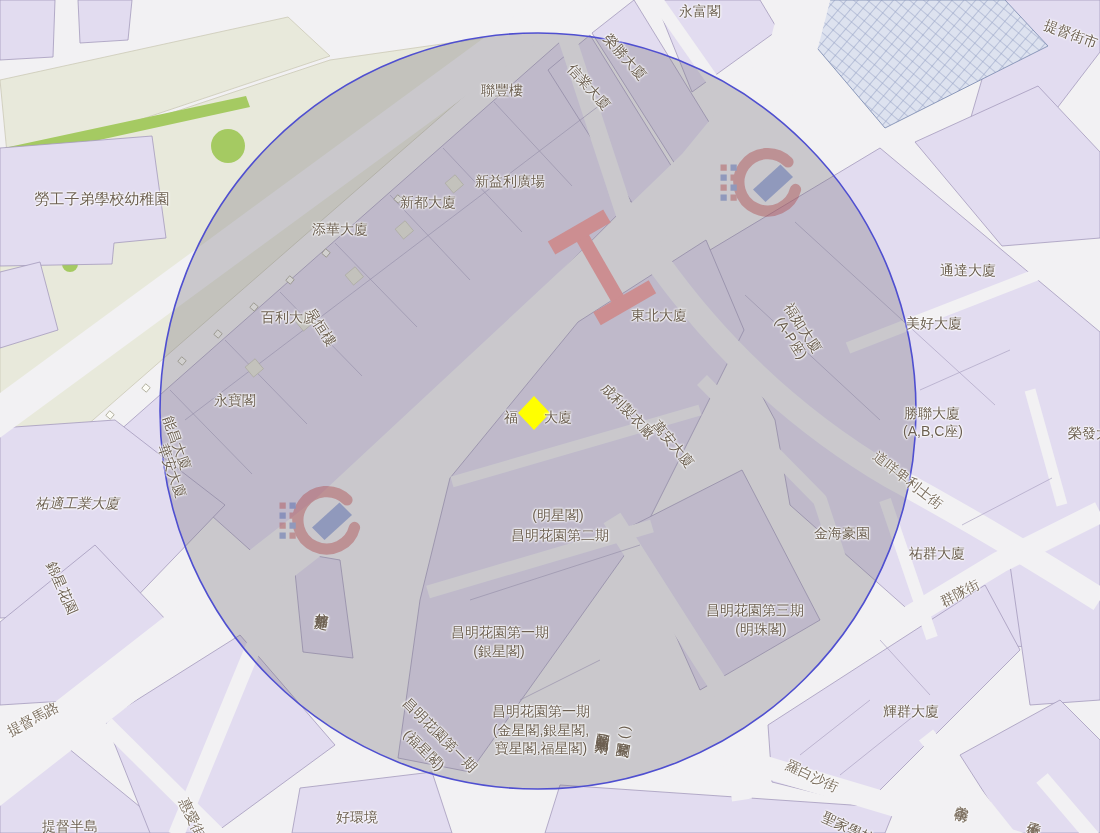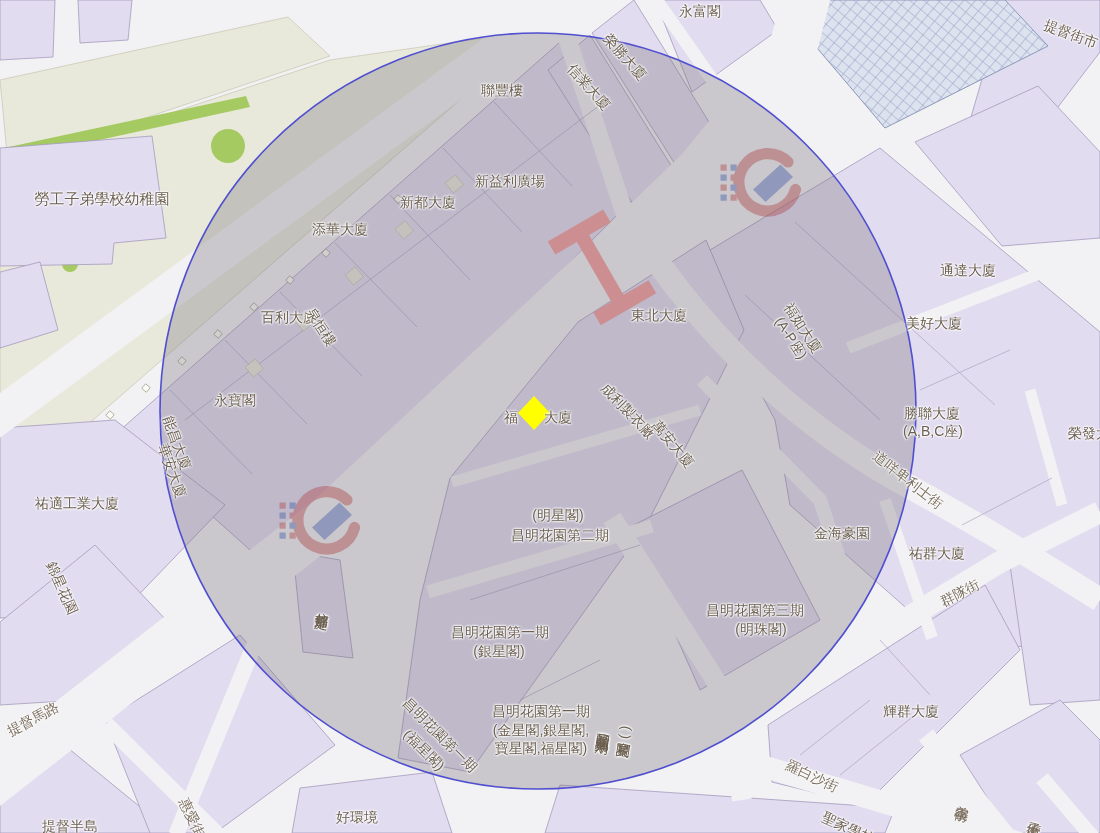--- a/index.html
+++ b/index.html
@@ -163,21 +163,21 @@
       <div class="lbl" style="left: 700px; top: 11px; transform: translate(-50%, -50%) rotate(0deg);">永富閣</div>
       <div class="lbl" style="left: 502px; top: 90px; transform: translate(-50%, -50%) rotate(0deg);">聯豐樓</div>
       <div class="lbl" style="left: 510px; top: 182px; transform: translate(-50%, -50%) rotate(0deg); font-family: Liberation Serif, serif;">新益利廣場</div>
       <div class="lbl" style="left: 428px; top: 202px; transform: translate(-50%, -50%) rotate(0deg);">新都大廈</div>
       <div class="lbl" style="left: 340px; top: 229px; transform: translate(-50%, -50%) rotate(0deg);">添華大廈</div>
       <div class="lbl" style="left: 254px; top: 317px; transform: translate(-50%, -50%) rotate(0deg); margin-left: 35px;">百利大廈</div>
       <div class="lbl" style="left: 321px; top: 327px; transform: translate(-50%, -50%) rotate(57deg);">泉恒樓</div>
       <div class="lbl" style="left: 235px; top: 400px; transform: translate(-50%, -50%) rotate(0deg); text-align: right;">永寶閣</div>
       <div class="lbl" style="left: 177px; top: 443px; transform: translate(-50%, -50%) rotate(70deg);">能昌大廈</div>
       <div class="lbl" style="left: 172px; top: 471px; transform: translate(-50%, -50%) rotate(70deg);">華安大廈</div>
-      <div class="lbl" style="left: 77px; top: 503px; transform: translate(-50%, -50%) rotate(0deg);">祐適工業大廈</div>
+      <div class="lbl" style="left: 77px; top: 503px; transform: translate(-50%, -50%) rotate(0deg); font-style: italic;">祐適工業大廈</div>
       <div class="lbl" style="left: 625px; top: 57px; transform: translate(-50%, -50%) rotate(48deg);">榮勝大廈</div>
       <div class="lbl" style="left: 589px; top: 87px; transform: translate(-50%, -50%) rotate(48deg);">信業大廈</div>
       <div class="lbl" style="left: 1071px; top: 34px; transform: translate(-50%, -50%) rotate(20deg);">提督街市</div>
       <div class="lbl" style="left: 968px; top: 270px; transform: translate(-50%, -50%) rotate(0deg);">通達大廈</div>
       <div class="lbl" style="left: 934px; top: 323px; transform: translate(-50%, -50%) rotate(0deg);">美好大廈</div>
       <div class="lbl" style="left: 803px; top: 328px; transform: translate(-50%, -50%) rotate(57deg);">福如大廈</div>
       <div class="lbl" style="left: 791px; top: 338px; transform: translate(-50%, -50%) rotate(57deg);">(A-P座)</div>
       <div class="lbl" style="left: 932px; top: 413px; transform: translate(-50%, -50%) rotate(0deg);">勝聯大廈</div>
       <div class="lbl" style="left: 933px; top: 431px; transform: translate(-50%, -50%) rotate(0deg);">(A,B,C座)</div>
       <div class="lbl" style="left: 1096px; top: 433px; transform: translate(-50%, -50%) rotate(0deg);">榮發大廈</div>

